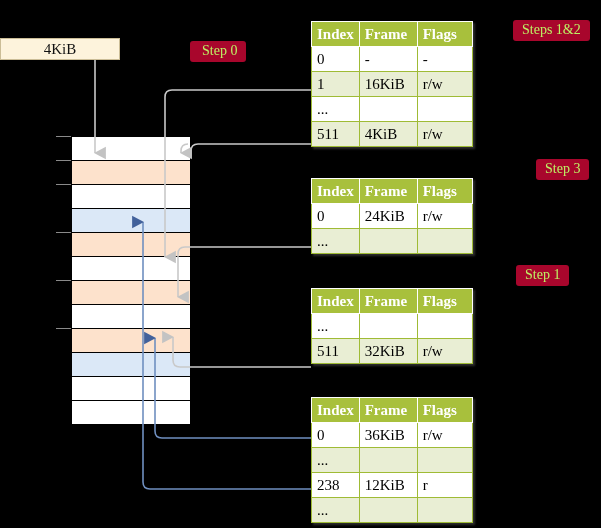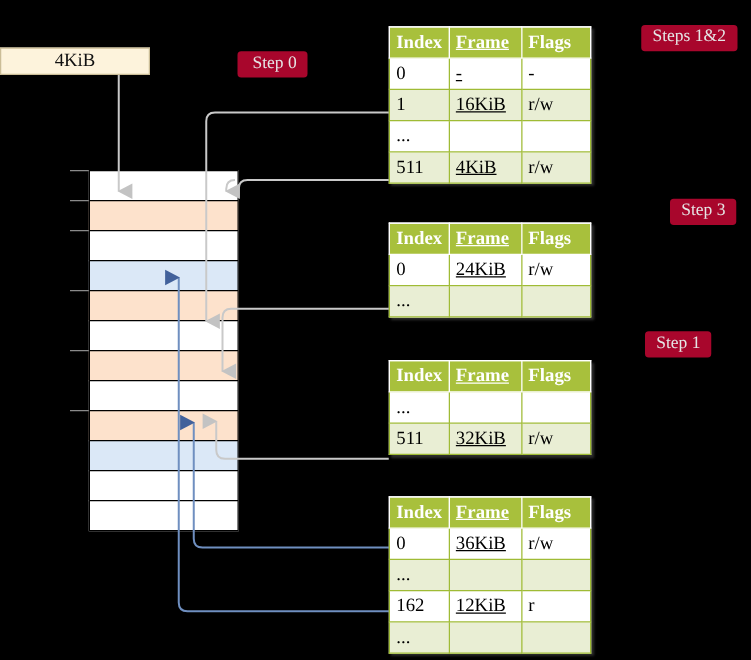--- a/index.html
+++ b/index.html
@@ -6,41 +6,41 @@
   body{width:601px;height:528px;position:relative;overflow:hidden;
        font-family:"Liberation Serif","DejaVu Serif",serif;color:#000;}
   .canvas{position:absolute;left:0;top:0;width:601px;height:528px;}
 
   
   .frame-box{position:absolute;background:#fdf3dc;border:1px solid #cbbd97;
              box-sizing:border-box;display:flex;align-items:center;justify-content:center;
              font-size:15px;color:#111;}
 
   
-  .step-label{position:absolute;background:#a8062c;color:#e5e5e5;font-size:14px;
+  .step-label{position:absolute;background:#a8062c;color:#bef264;font-size:14px;
               padding:2px 9px 3px 9px;border-radius:3px;white-space:nowrap;
               box-shadow:1px 1px 0 rgba(0,0,0,.45);}
 
   
   .memmap{position:absolute;box-sizing:border-box;}
   .memrow{position:absolute;left:0;box-sizing:border-box;
           border:1px solid #000;border-top-width:1px;border-bottom-width:1px;}
 
   
   .ptable{position:absolute;border-collapse:collapse;border-spacing:0;
           background:#fff;box-shadow:2px 2px 2px rgba(255,255,255,.18);}
   .ptable td,.ptable th{border:1px solid #9fbb35;padding:2px 5px;font-size:15px;
           line-height:20px;height:20px;text-align:left;vertical-align:middle;
           font-weight:normal;box-sizing:border-box;}
   .ptable th{background:#a8c03c;color:#ffffff;font-weight:bold;border-color:#ffffff;}
   .ptable tr.alt td{background:#e9eed4;}
   .ptable tr.plain td{background:#ffffff;}
   .ptable td.hl{background:#f7f3a0;}
   .col-index{width:36px;}
-  .col-frame{width:58px;text-decoration:underline;}
+  .col-frame{width:58px;}
   .col-flags{width:55px;}
 
   svg.wires{position:absolute;left:0;top:0;width:601px;height:528px;pointer-events:none;}
 </style>
 </head>
 <body>
 
 <div class="canvas">
 
   <div class="memmap" id="memmap" style="left: 71px; top: 136px; width: 120px; height: 288px;">
@@ -182,21 +182,21 @@
             <td class="col-index">0</td>
             <td class="col-frame">36KiB</td>
             <td class="col-flags">r/w</td>
           </tr>
           <tr class="alt">
             <td class="col-index">...</td>
             <td class="col-frame"></td>
             <td class="col-flags"></td>
           </tr>
           <tr class="plain">
-            <td class="col-index">162</td>
+            <td class="col-index">238</td>
             <td class="col-frame">12KiB</td>
             <td class="col-flags">r</td>
           </tr>
           <tr class="alt">
             <td class="col-index">...</td>
             <td class="col-frame"></td>
             <td class="col-flags"></td>
           </tr>
         </tbody>
       </table>

